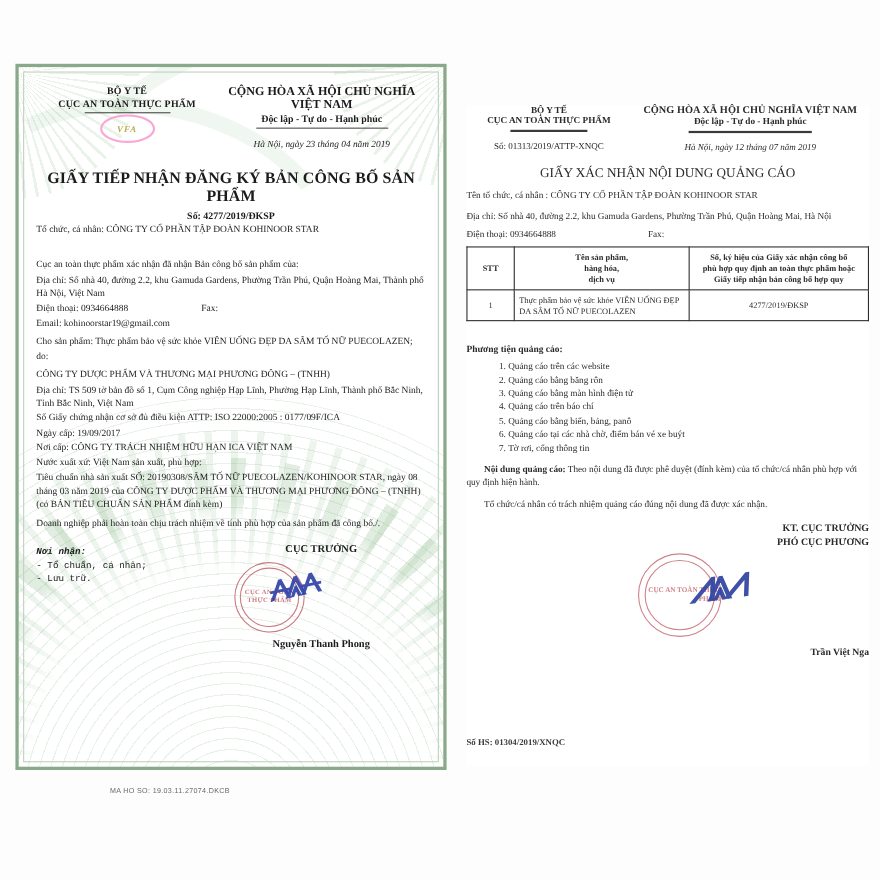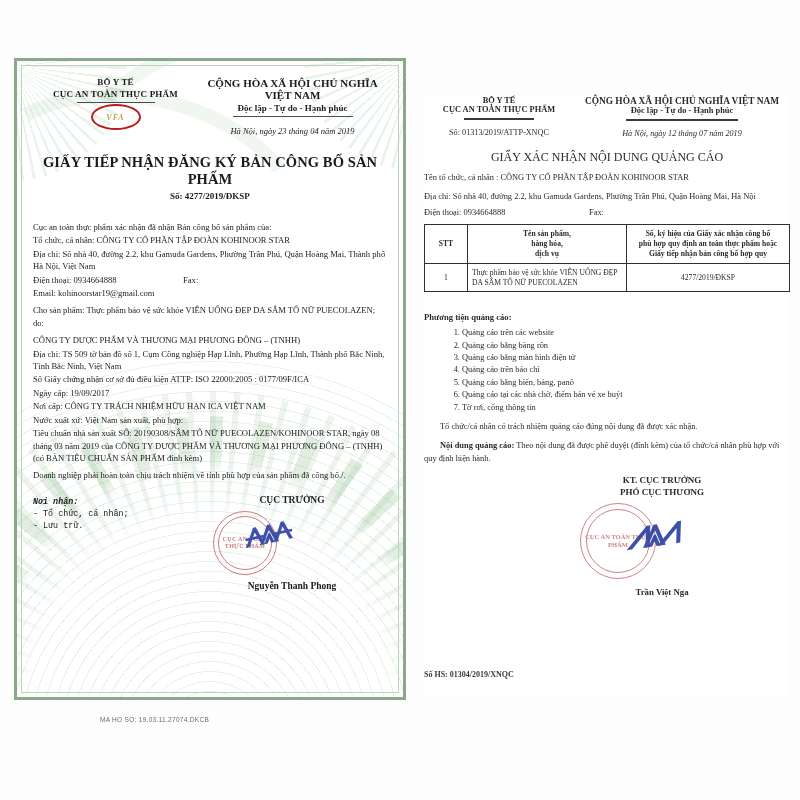--- a/index.html
+++ b/index.html
@@ -88,21 +88,21 @@
 
   .cert-body{position:relative;z-index:3;padding:16px 16px 0 16px;}
 
   .row-head{display:flex;align-items:flex-start;}
   .head-left{width:165px;text-align:center;position:relative;}
   .head-right{flex:1;text-align:center;}
   .b-y-te{font-weight:bold;font-size:9px;letter-spacing:.2px;}
   .cuc-atp{font-weight:bold;font-size:9px;letter-spacing:.2px;margin-top:2px;}
   .underline-sm{width:78px;height:1px;background:#4d4d4d;margin:3px auto 0 auto;}
   .vfa-logo{
-    width:46px;height:22px;border:2px solid #b91c1c;border-radius:50%;
+    width:46px;height:22px;border:2px solid #f9a8d4;border-radius:50%;
     margin:1px auto 0 auto;display:flex;align-items:center;justify-content:center;
     color:#b9a94a;font-size:8px;font-weight:bold;font-style:italic;letter-spacing:1px;
   }
   .ch-xhcn{font-weight:bold;font-size:11px;}
   .doc-lap{font-weight:bold;font-size:9px;margin-top:2px;}
   .underline-md{width:120px;height:1px;background:#4d4d4d;margin:3px auto 0 auto;}
   .date-line{font-style:italic;font-size:8.5px;margin-top:9px;text-align:center;}
 
   .title-main{
     text-align:center;font-weight:bold;font-size:14.5px;margin-top:18px;letter-spacing:.1px;
@@ -173,21 +173,21 @@
   th.c-name{width:150px;}
   td.c-stt{text-align:center;}
   td.c-name{text-align:left;line-height:9.6px;}
   td.c-code{text-align:center;}
 
   .r-sub{font-weight:bold;font-size:8.6px;margin-top:20px;}
   ol.methods{margin:5px 0 0 0;padding-left:38px;font-size:8.4px;line-height:12.4px;}
   .r-para2{font-size:8.4px;line-height:12.4px;margin-top:7px;text-indent:16px;}
   .r-para2 b{font-weight:bold;}
 
-  .r-sign{margin-top:10px;text-align:center;padding-left:110px;}
+  .r-sign{margin-top:10px;text-align:right;padding-left:110px;}
   .r-sign-t1{font-weight:bold;font-size:9px;}
   .r-sign-t2{font-weight:bold;font-size:9px;margin-top:2px;}
   .r-stamp-wrap{position:relative;height:86px;margin-top:2px;}
   .r-stamp{
     position:absolute;left:50%;margin-left:-82px;top:4px;width:74px;height:74px;
     border-radius:50%;border:1.6px solid #c2636b;color:#c2636b;opacity:.8;
     display:flex;flex-direction:column;align-items:center;justify-content:center;
     font-size:6.5px;font-weight:bold;line-height:8px;
   }
   .r-stamp .ring{position:absolute;inset:5px;border:1px solid #c2636b;border-radius:50%;}
@@ -227,41 +227,41 @@
           <div class="ch-xhcn">CỘNG HÒA XÃ HỘI CHỦ NGHĨA VIỆT NAM</div>
           <div class="doc-lap">Độc lập - Tự do - Hạnh phúc</div>
           <div class="underline-md"></div>
           <div class="date-line">Hà Nội, ngày 23 tháng 04 năm 2019</div>
         </div>
       </div>
 
       <div class="title-main">GIẤY TIẾP NHẬN ĐĂNG KÝ BẢN CÔNG BỐ SẢN PHẨM</div>
       <div class="title-sub">Số: 4277/2019/ĐKSP</div>
 
+      <div class="para tight">Tổ chức, cá nhân: CÔNG TY CỔ PHẦN TẬP ĐOÀN KOHINOOR STAR</div>
       <div class="para first">Cục an toàn thực phẩm xác nhận đã nhận Bản công bố sản phẩm của:</div>
-      <div class="para tight">Tổ chức, cá nhân: CÔNG TY CỔ PHẦN TẬP ĐOÀN KOHINOOR STAR</div>
       <div class="para tight">Địa chỉ: Số nhà 40, đường 2.2, khu Gamuda Gardens, Phường Trần Phú, Quận Hoàng Mai, Thành phố Hà Nội, Việt Nam</div>
       <div class="fax-row para tight">
         <div class="c1">Điện thoại: 0934664888</div>
         <div>Fax:</div>
       </div>
       <div class="para tight">Email: kohinoorstar19@gmail.com</div>
       <div class="para">Cho sản phẩm: Thực phẩm bảo vệ sức khỏe VIÊN UỐNG ĐẸP DA SÂM TỐ NỮ PUECOLAZEN; do:</div>
       <div class="para">CÔNG TY DƯỢC PHẨM VÀ THƯƠNG MẠI PHƯƠNG ĐÔNG – (TNHH)</div>
       <div class="para tight">Địa chỉ: TS 509 tờ bản đồ số 1, Cụm Công nghiệp Hạp Lĩnh, Phường Hạp Lĩnh, Thành phố Bắc Ninh, Tỉnh Bắc Ninh, Việt Nam</div>
       <div class="para tight">Số Giấy chứng nhận cơ sở đủ điều kiện ATTP: ISO 22000:2005 : 0177/09F/ICA</div>
       <div class="para tight">Ngày cấp: 19/09/2017</div>
       <div class="para tight">Nơi cấp: CÔNG TY TRÁCH NHIỆM HỮU HẠN ICA VIỆT NAM</div>
       <div class="para tight">Nước xuất xứ: Việt Nam sản xuất, phù hợp:</div>
       <div class="para tight">Tiêu chuẩn nhà sản xuất SỐ: 20190308/SÂM TỐ NỮ PUECOLAZEN/KOHINOOR STAR, ngày 08 tháng 03 năm 2019 của CÔNG TY DƯỢC PHẨM VÀ THƯƠNG MẠI PHƯƠNG ĐÔNG – (TNHH) (có BẢN TIÊU CHUẨN SẢN PHẨM đính kèm)</div>
       <div class="para">Doanh nghiệp phải hoàn toàn chịu trách nhiệm về tính phù hợp của sản phẩm đã công bố./.</div>
 
       <div class="noi-nhan">
         <div class="hd">Nơi nhận:</div>
-        <div>- Tổ chức, cá nhân;</div>
+        <div>- Tổ chuẩn, cá nhân;</div>
         <div>- Lưu trữ.</div>
       </div>
     </div>
 
     <div class="sign-block">
       <div class="sign-title">CỤC TRƯỞNG</div>
       <div class="stamp-wrap">
         <div class="stamp">
           <div class="ring"></div>
           <span>CỤC AN TOÀN THỰC PHẨM</span>
@@ -328,26 +328,26 @@
     <ol class="methods">
       <li>Quảng cáo trên các website</li>
       <li>Quảng cáo bằng băng rôn</li>
       <li>Quảng cáo bằng màn hình điện tử</li>
       <li>Quảng cáo trên báo chí</li>
       <li>Quảng cáo bằng biển, bảng, panô</li>
       <li>Quảng cáo tại các nhà chờ, điểm bán vé xe buýt</li>
       <li>Tờ rơi, cổng thông tin</li>
     </ol>
 
+    <div class="r-para2"><b>Nội dung quảng cáo:</b><span> Theo nội dung đã được phê duyệt (đính kèm) của tổ chức/cá nhân phù hợp với quy định hiện hành.</span></div>
     <div class="r-para2">Tổ chức/cá nhân có trách nhiệm quảng cáo đúng nội dung đã được xác nhận.</div>
-    <div class="r-para2"><b>Nội dung quảng cáo:</b><span> Theo nội dung đã được phê duyệt (đính kèm) của tổ chức/cá nhân phù hợp với quy định hiện hành.</span></div>
 
     <div class="r-sign">
       <div class="r-sign-t1">KT. CỤC TRƯỞNG</div>
-      <div class="r-sign-t2">PHÓ CỤC THƯƠNG</div>
+      <div class="r-sign-t2">PHÓ CỤC PHƯƠNG</div>
       <div class="r-stamp-wrap">
         <div class="r-stamp">
           <div class="ring"></div>
           <span>CỤC AN TOÀN THỰC PHẨM</span>
         </div>
         <div class="r-signature">⩘⩓⩘</div>
       </div>
       <div class="r-sign-name">Trần Việt Nga</div>
     </div>
   </div>

